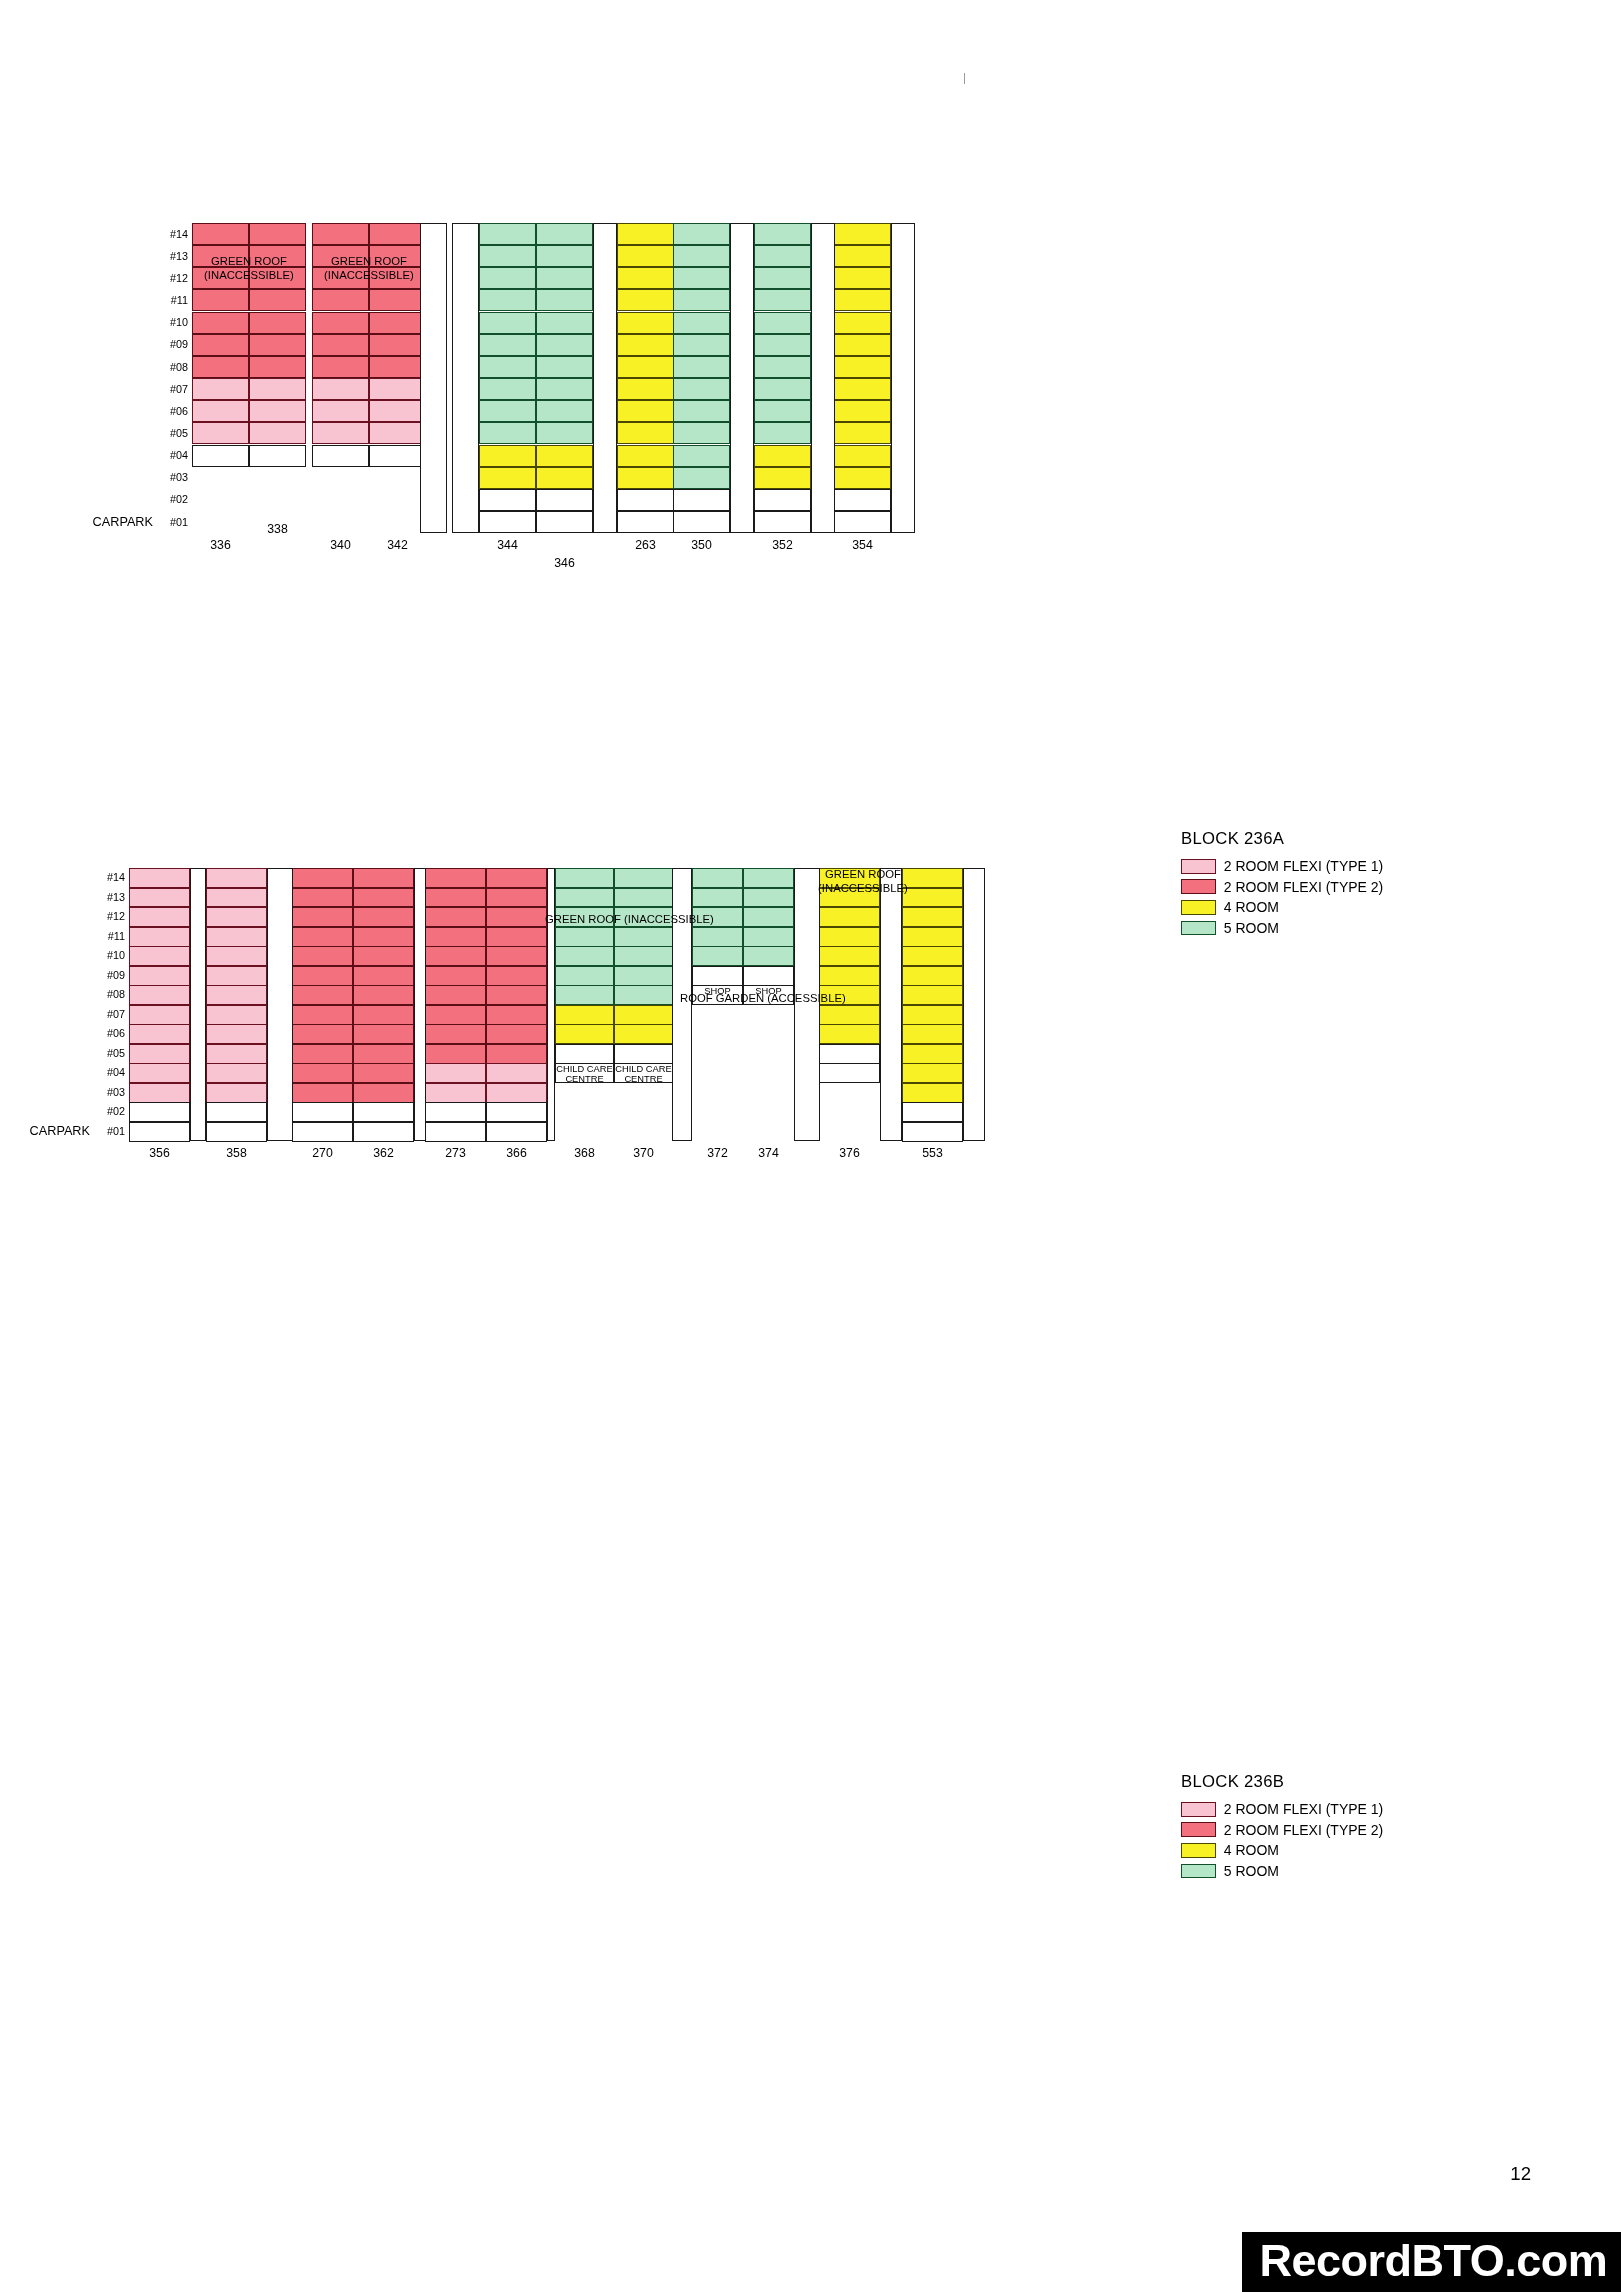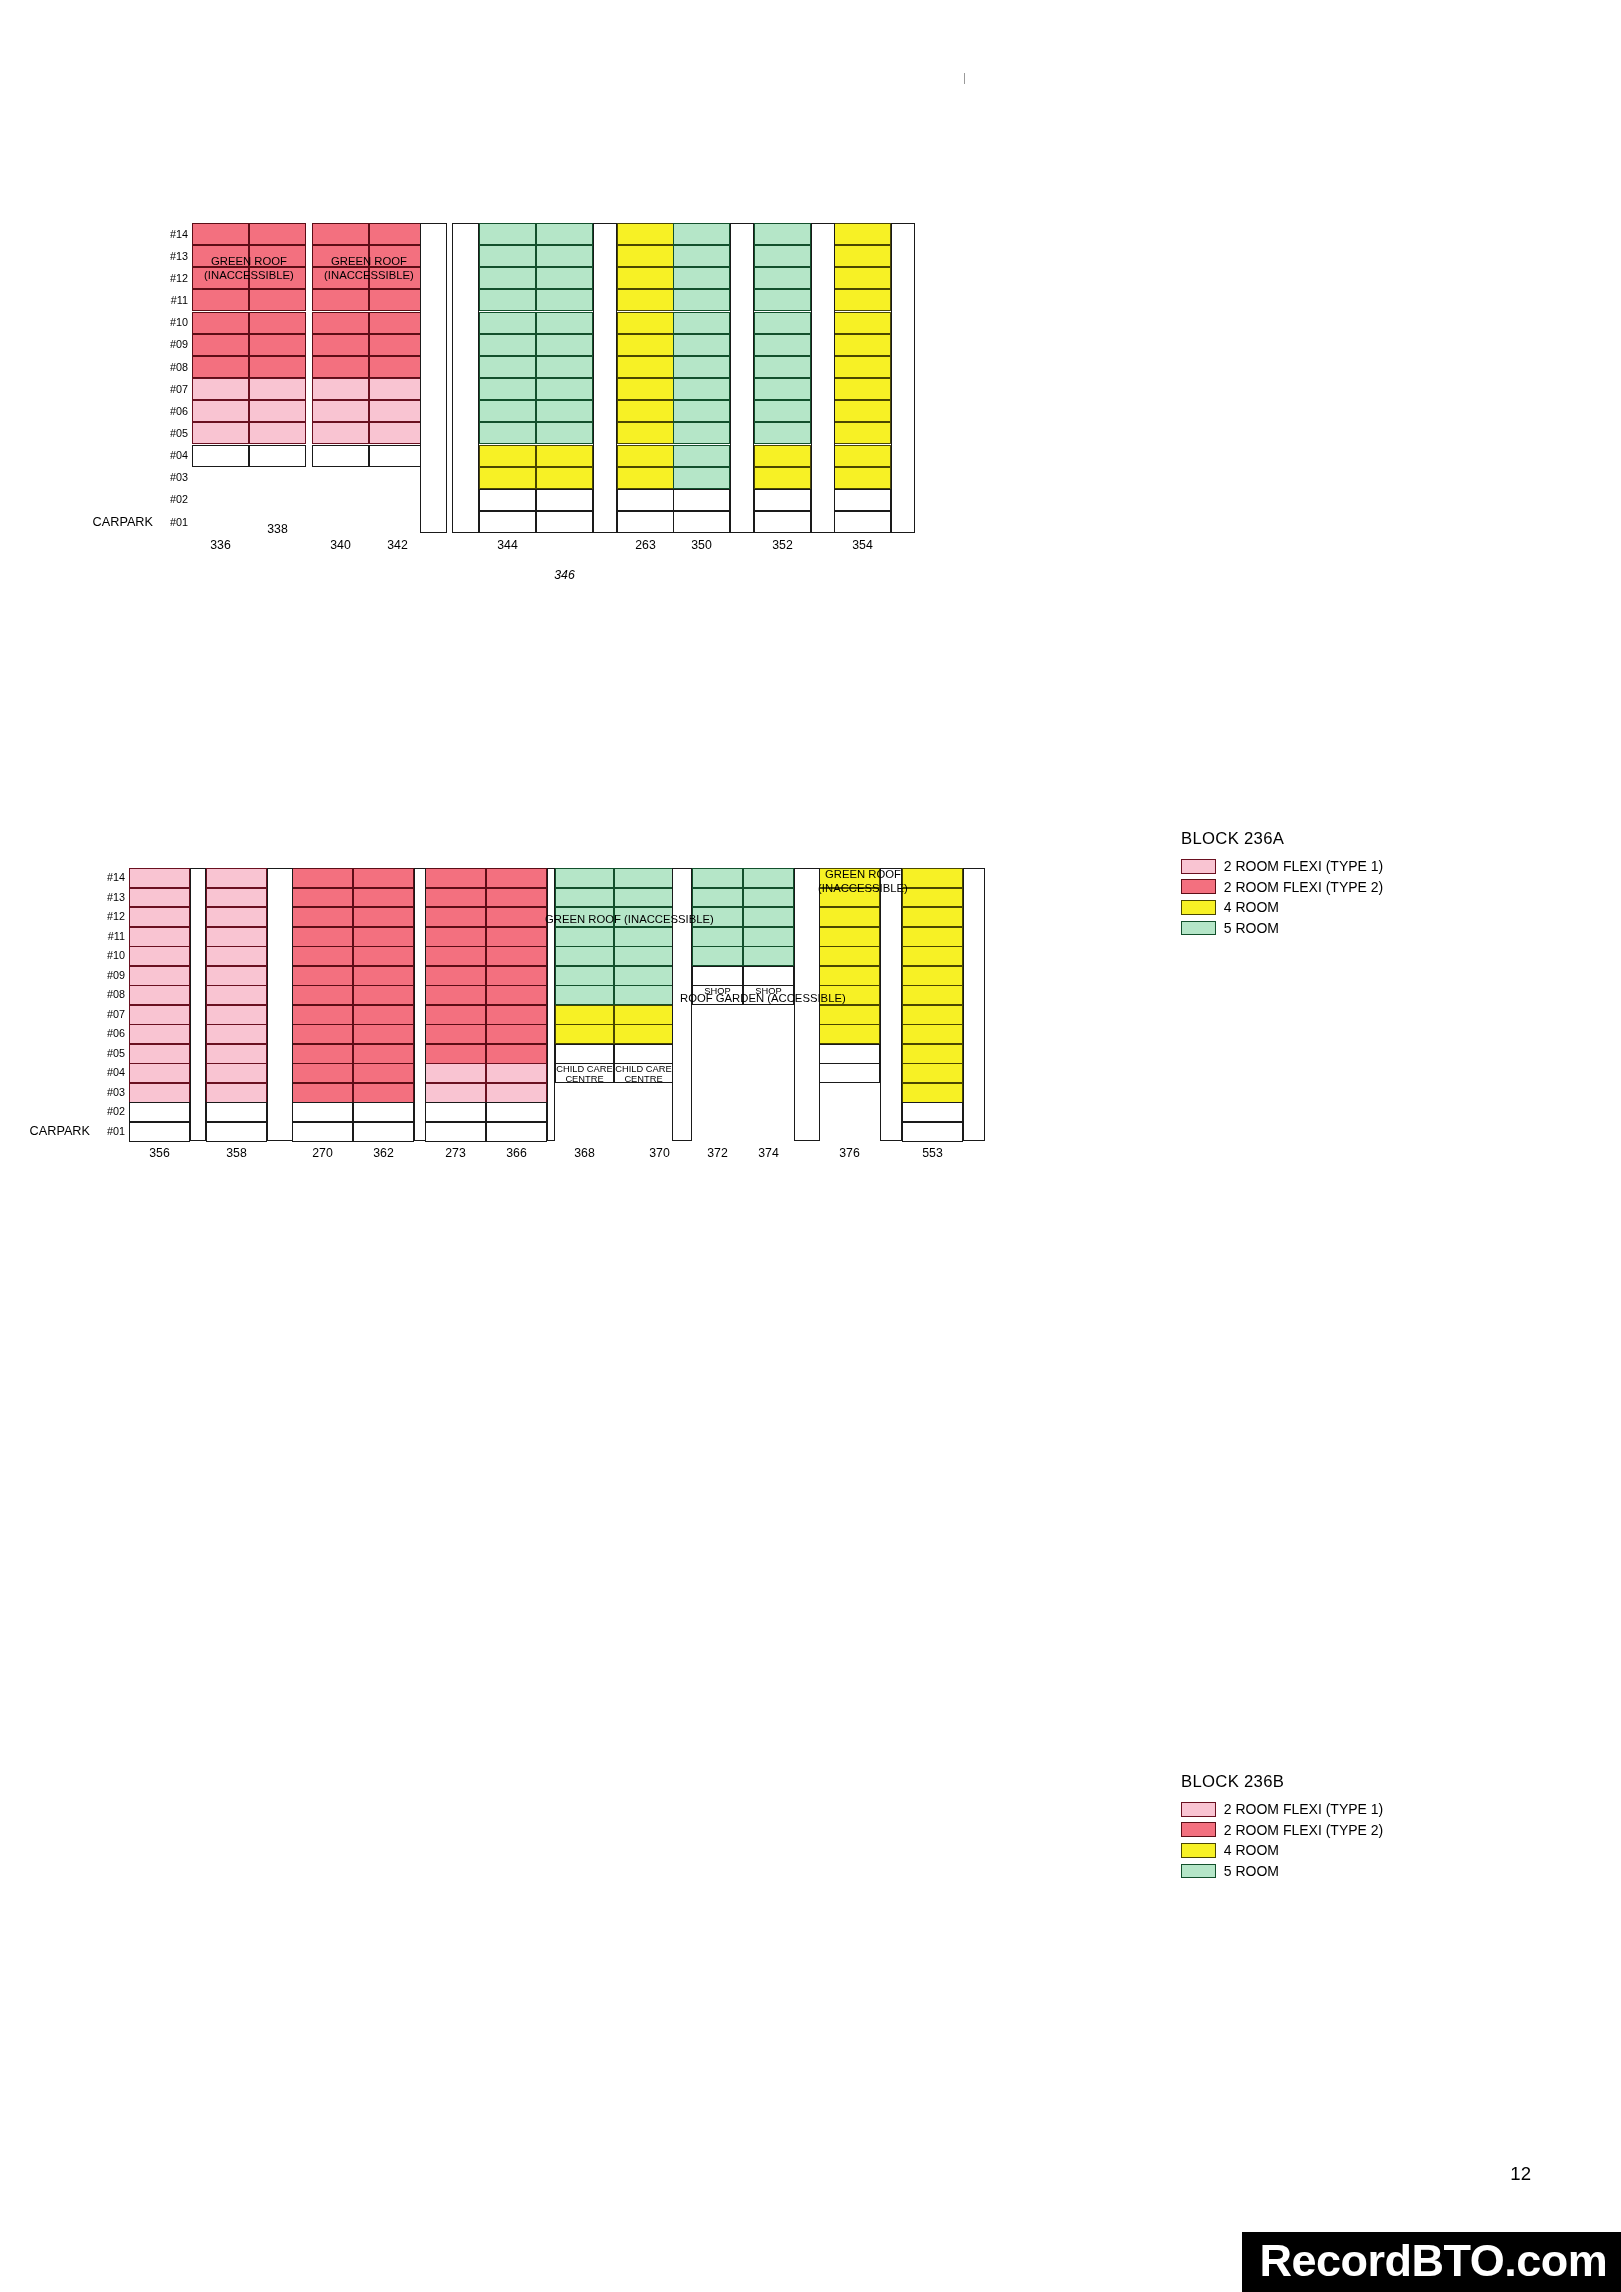--- a/index.html
+++ b/index.html
@@ -264,21 +264,21 @@
       <div class="cell r5" style="left: 0px; top: 111px; width: 57px; height: 22px;"></div>
       <div class="cell r5" style="left: 0px; top: 133px; width: 57px; height: 22px;"></div>
       <div class="cell r5" style="left: 0px; top: 155px; width: 57px; height: 22px;"></div>
       <div class="cell r5" style="left: 0px; top: 177px; width: 57px; height: 22px;"></div>
       <div class="cell r5" style="left: 0px; top: 199px; width: 57px; height: 22px;"></div>
       <div class="cell r4" style="left: 0px; top: 222px; width: 57px; height: 22px;"></div>
       <div class="cell r4" style="left: 0px; top: 244px; width: 57px; height: 22px;"></div>
       <div class="cell plain" style="left: 0px; top: 266px; width: 57px; height: 22px;"></div>
       <div class="cell plain" style="left: 0px; top: 288px; width: 57px; height: 22px;"></div>
     </div>
-    <div class="unit-no" style="left: 536px; width: 57px; top: 568px; font-style: italic;">346</div>
+    <div class="unit-no" style="left: 536px; width: 57px; top: 556px;">346</div>
     <div class="stack" style="left: 617px; top: 223px; width: 57px; height: 310px;">
       <div class="cell r4" style="left: 0px; top: 0px; width: 57px; height: 22px;"></div>
       <div class="cell r4" style="left: 0px; top: 22px; width: 57px; height: 22px;"></div>
       <div class="cell r4" style="left: 0px; top: 44px; width: 57px; height: 22px;"></div>
       <div class="cell r4" style="left: 0px; top: 66px; width: 57px; height: 22px;"></div>
       <div class="cell r4" style="left: 0px; top: 89px; width: 57px; height: 22px;"></div>
       <div class="cell r4" style="left: 0px; top: 111px; width: 57px; height: 22px;"></div>
       <div class="cell r4" style="left: 0px; top: 133px; width: 57px; height: 22px;"></div>
       <div class="cell r4" style="left: 0px; top: 155px; width: 57px; height: 22px;"></div>
       <div class="cell r4" style="left: 0px; top: 177px; width: 57px; height: 22px;"></div>
@@ -502,21 +502,21 @@
       <div class="cell r5" style="left: 0px; top: 98px; width: 59px; height: 19.5px;"></div>
       <div class="cell r5" style="left: 0px; top: 117px; width: 59px; height: 19.5px;"></div>
       <div class="cell r4" style="left: 0px; top: 137px; width: 59px; height: 19.5px;"></div>
       <div class="cell r4" style="left: 0px; top: 156px; width: 59px; height: 19.5px;"></div>
       <div class="cell plain" style="left: 0px; top: 176px; width: 59px; height: 19.5px;"></div>
       <div class="cell plain" style="left: 0px; top: 195px; width: 59px; height: 19.5px; display: block;">
         <span style="display: block;">CHILD CARE</span>
         <span style="display: block;">CENTRE</span>
       </div>
     </div>
-    <div class="unit-no" style="left: 630px; width: 59px; top: 1146px;">370</div>
+    <div class="unit-no" style="left: 614px; width: 59px; top: 1146px;">370</div>
     <div class="stack" style="left: 692px; top: 868px; width: 51px; height: 273px;">
       <div class="cell r5" style="left: 0px; top: 0px; width: 51px; height: 19.5px;"></div>
       <div class="cell r5" style="left: 0px; top: 19.5px; width: 51px; height: 19.5px;"></div>
       <div class="cell r5" style="left: 0px; top: 39px; width: 51px; height: 19.5px;"></div>
       <div class="cell r5" style="left: 0px; top: 59px; width: 51px; height: 19.5px;"></div>
       <div class="cell r5" style="left: 0px; top: 78px; width: 51px; height: 19.5px;"></div>
       <div class="cell plain" style="left: 0px; top: 98px; width: 51px; height: 19.5px;"></div>
       <div class="cell plain" style="left: 0px; top: 117px; width: 51px; height: 19.5px; display: block;">
         <span style="display: block;">SHOP</span>
       </div>

